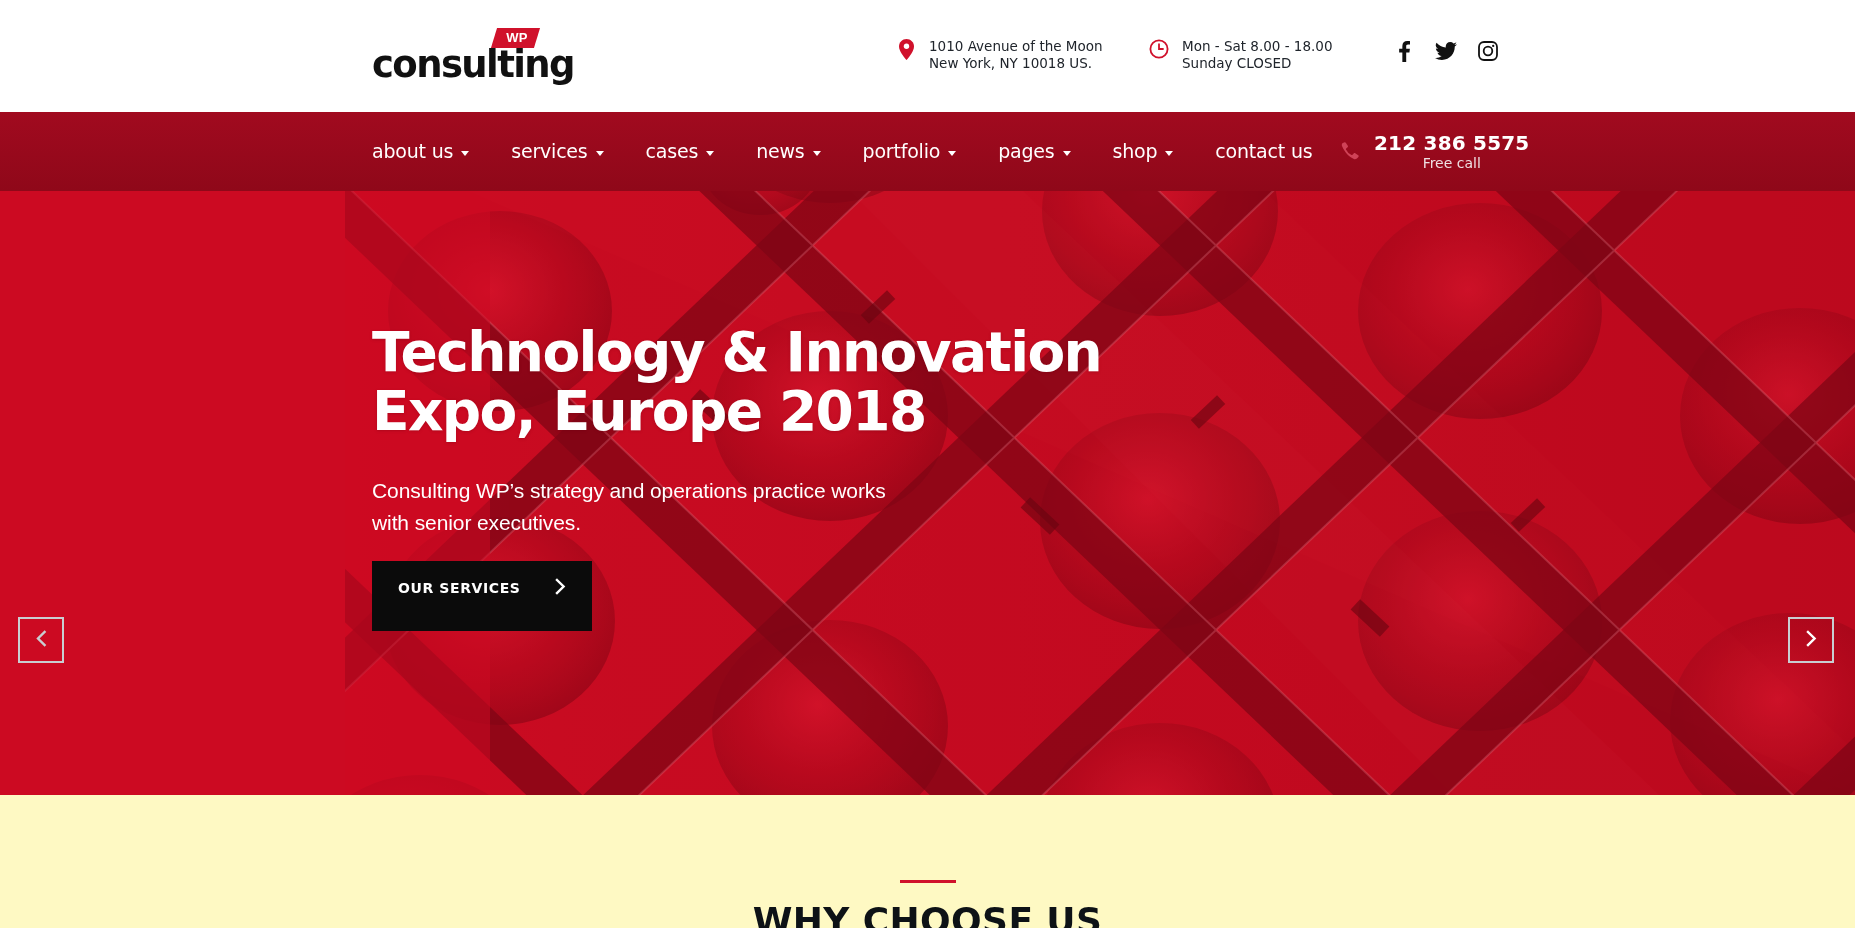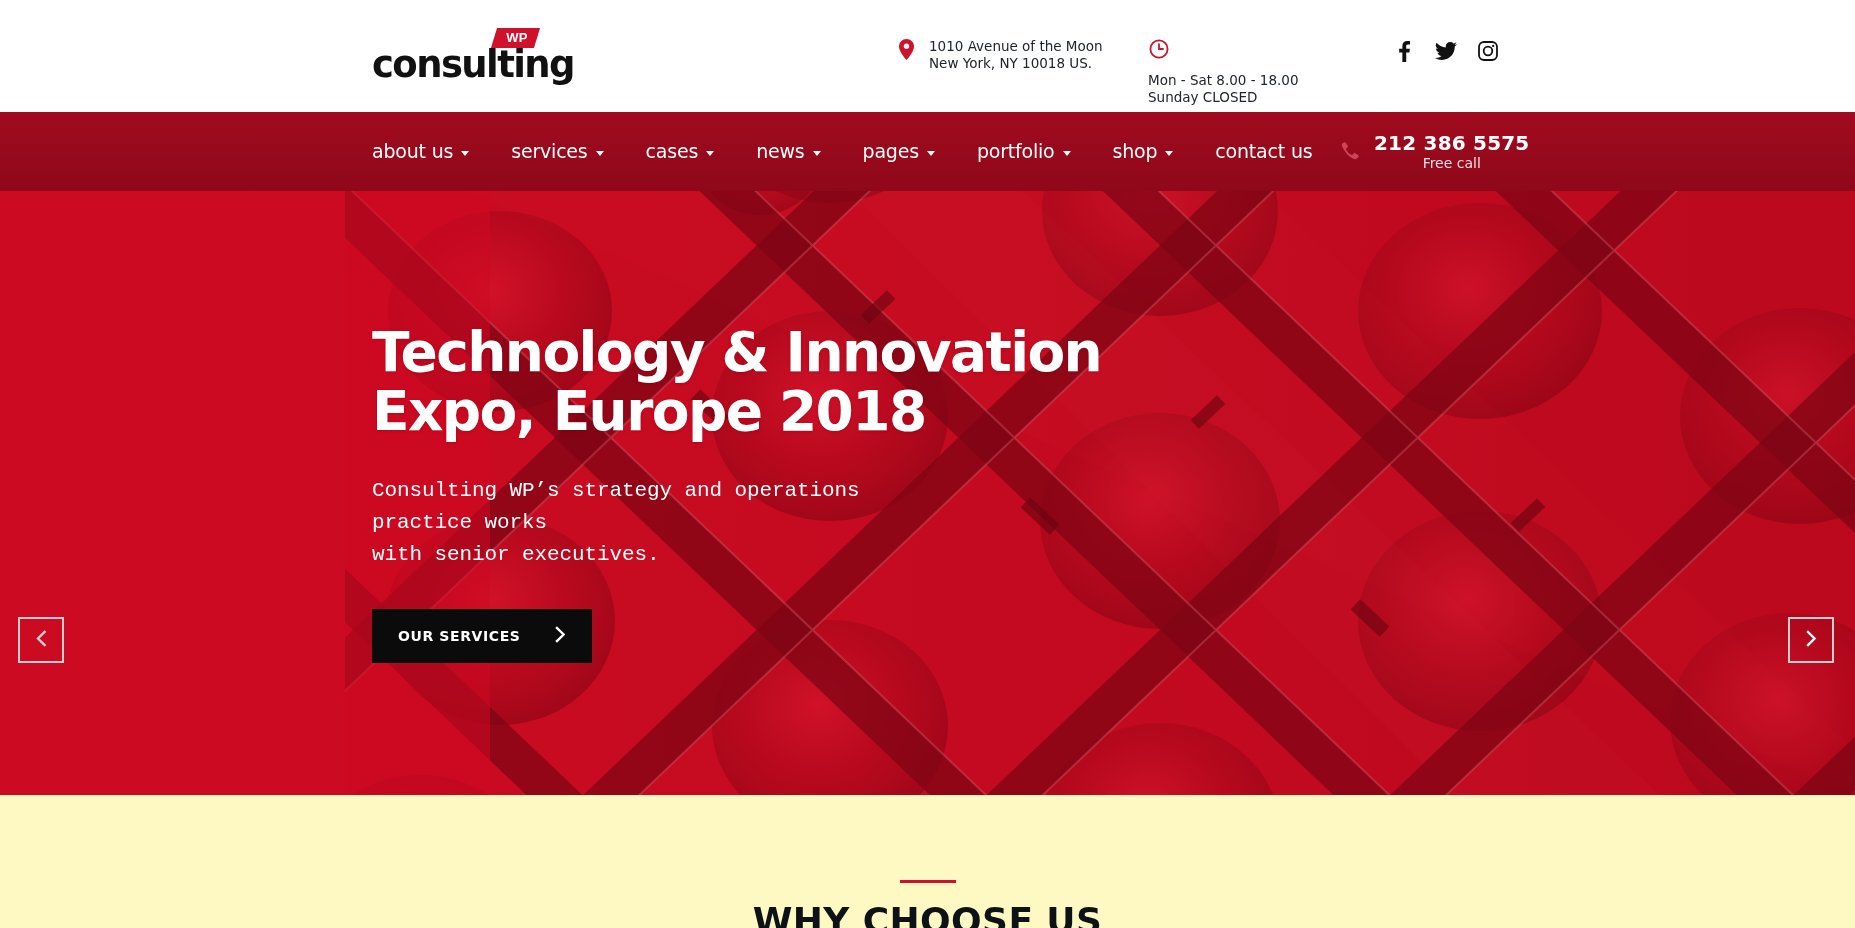--- a/index.html
+++ b/index.html
@@ -54,21 +54,21 @@
   }
   .logo-badge span { display: inline-block; transform: skewX(17deg); }
 
   .info-block {
     position: absolute;
     display: flex;
     align-items: flex-start;
     gap: 12px;
   }
   .info-address { left: 895px; top: 38px; }
-  .info-hours   { left: 1148px; top: 38px; flex-direction: column; }
+  .info-hours   { left: 1148px; top: 38px; }
 
   .info-icon {
     width: 22px;
     height: 26px;
     flex: 0 0 22px;
     display: flex;
     align-items: flex-start;
     justify-content: center;
     padding-top: 1px;
   }
@@ -192,39 +192,39 @@
     font-family: "DejaVu Sans", sans-serif;
     font-size: 55px;
     font-weight: 700;
     line-height: 59px;
     letter-spacing: -1.6px;
     text-shadow: 0 1px 3px rgba(90,0,10,.25);
   }
   .hero-sub {
     margin-top: 34px;
     color: #ffffff;
-    font-family: Liberation Mono, monospace;
+    font-family: Liberation Sans, sans-serif;
     font-size: 21px;
     line-height: 32px;
     font-weight: 300;
     letter-spacing: -0.1px;
     max-width: 580px;
   }
   .hero-btn {
-    margin-top: 38px;
+    margin-top: 22px;
     display: inline-flex;
     align-items: center;
     gap: 34px;
     background: #0b0b0b;
     color: #ffffff;
     font-family: "DejaVu Sans", sans-serif;
     font-size: 14px;
     font-weight: 700;
     letter-spacing: 0.6px;
-    padding: 17px 26px 17px 26px;
+    padding: 17px 26px 33px 26px;
     cursor: pointer;
     border: none;
   }
 
   .slider-arrow {
     position: absolute;
     top: 426px;
     width: 46px;
     height: 46px;
     border: 2px solid #c9ced2;
@@ -339,25 +339,25 @@
       </div>
     <div class="nav-item">
         <span>cases</span>
         <i class="caret"></i>
       </div>
     <div class="nav-item">
         <span>news</span>
         <i class="caret"></i>
       </div>
     <div class="nav-item">
+        <span>portfolio</span>
+        <i class="caret"></i>
+      </div>
+    <div class="nav-item">
         <span>pages</span>
-        <i class="caret"></i>
-      </div>
-    <div class="nav-item">
-        <span>portfolio</span>
         <i class="caret"></i>
       </div>
     <div class="nav-item">
         <span>shop</span>
         <i class="caret"></i>
       </div>
     <div class="nav-item">
         <span>contact us</span>
       </div>
   </div>

